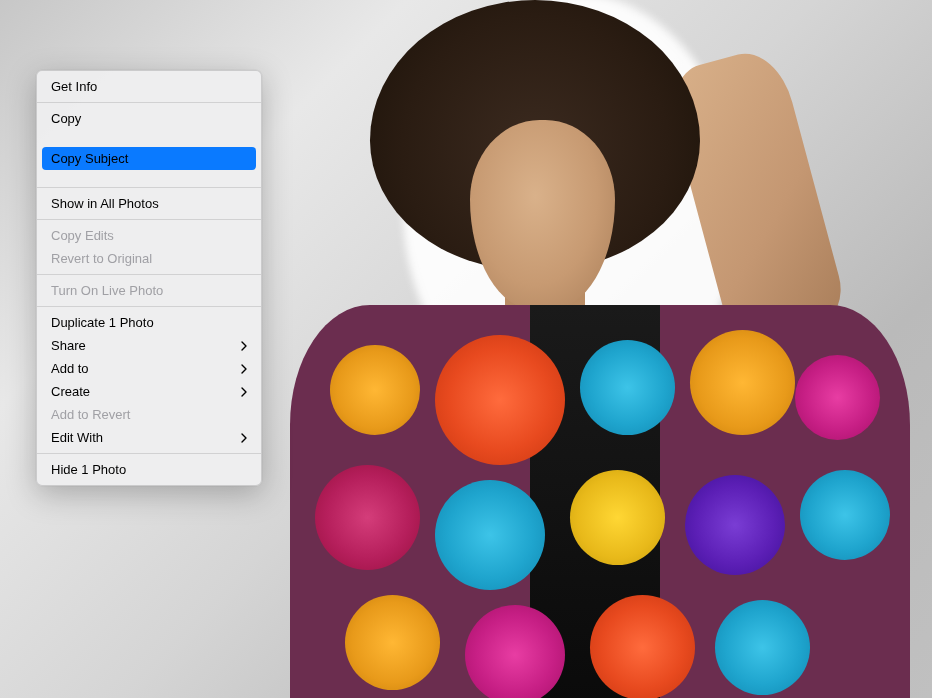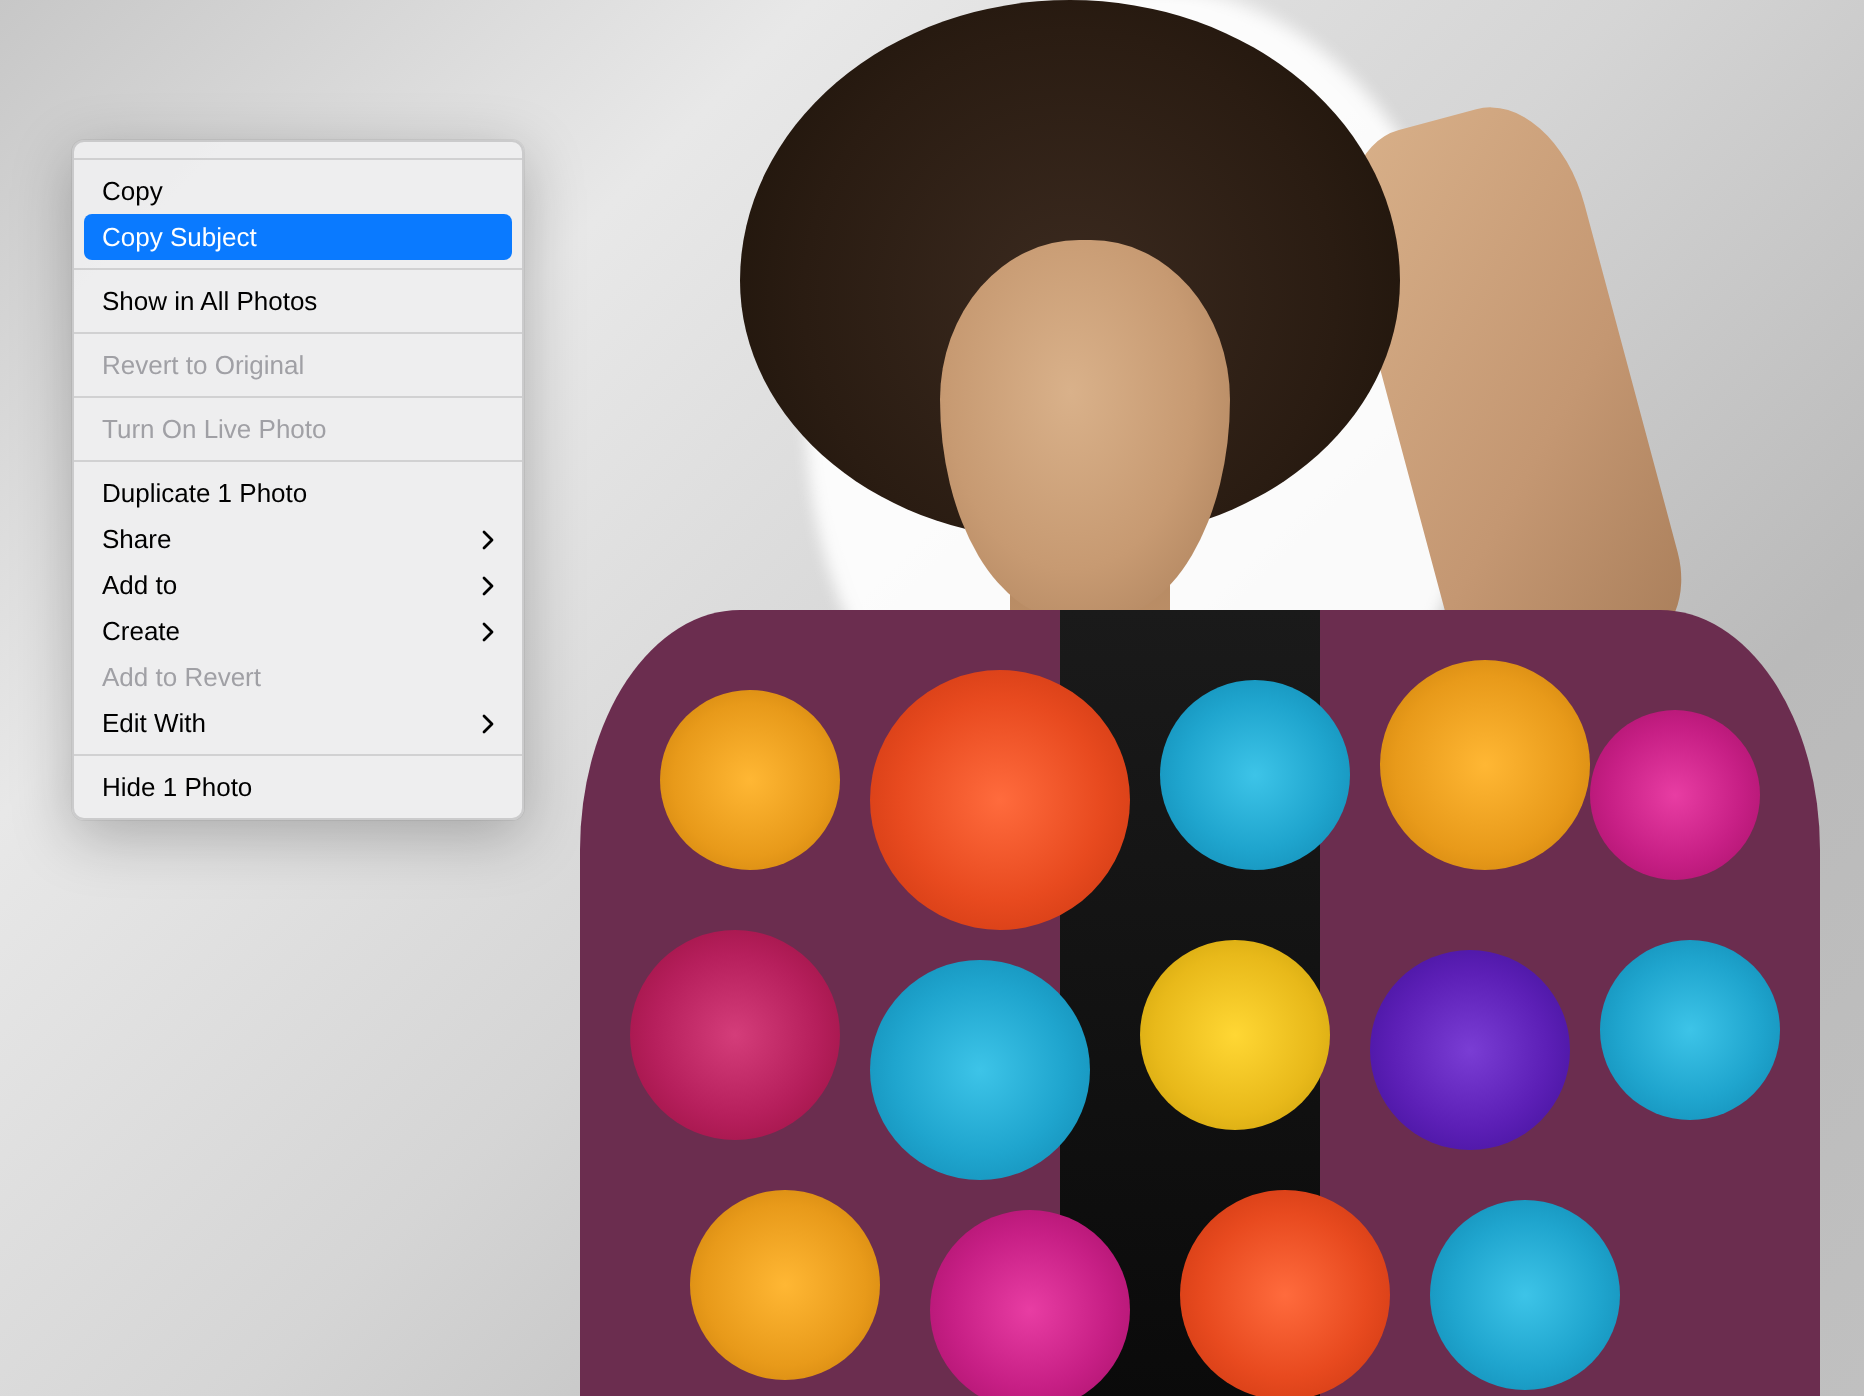--- a/index.html
+++ b/index.html
@@ -148,22 +148,22 @@
     .menu-item {
       display: flex;
       align-items: center;
       justify-content: space-between;
       padding: 5px 14px;
       cursor: default;
     }
 
     .menu-item.selected {
       background: #0a7aff;
-      color: #ffffff;
-      margin: 0 5px;
+      color: #000000;
+      margin: 17px 5px;
       border-radius: 4px;
       padding: 5px 9px;
     }
 
     .menu-item.disabled {
       color: #a0a0a5;
     }
 
     .menu-separator {
       height: 1px;
@@ -209,33 +209,39 @@
           <div class="flower f12"></div>
           <div class="flower f13"></div>
           <div class="flower f14"></div>
         </div>
       </div>
     </div>
   </div>
 </div>
 
 <div class="context-menu" id="context-menu">
+    <div class="menu-item">
+      <span>Get Info</span>
+    </div>
     <div class="menu-separator"></div>
     <div class="menu-item">
       <span>Copy</span>
     </div>
     <div class="menu-item selected">
       <span>Copy Subject</span>
     </div>
     <div class="menu-separator"></div>
     <div class="menu-item">
       <span>Show in All Photos</span>
     </div>
     <div class="menu-separator"></div>
     <div class="menu-item disabled">
+      <span>Copy Edits</span>
+    </div>
+    <div class="menu-item disabled">
       <span>Revert to Original</span>
     </div>
     <div class="menu-separator"></div>
     <div class="menu-item disabled">
       <span>Turn On Live Photo</span>
     </div>
     <div class="menu-separator"></div>
     <div class="menu-item">
       <span>Duplicate 1 Photo</span>
     </div>

